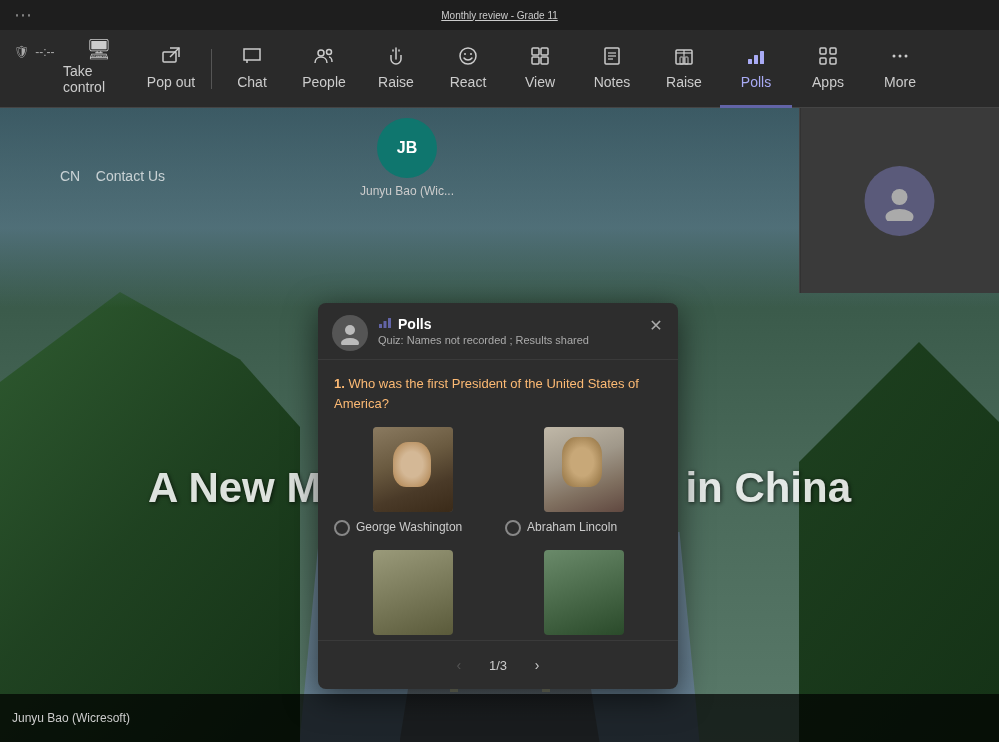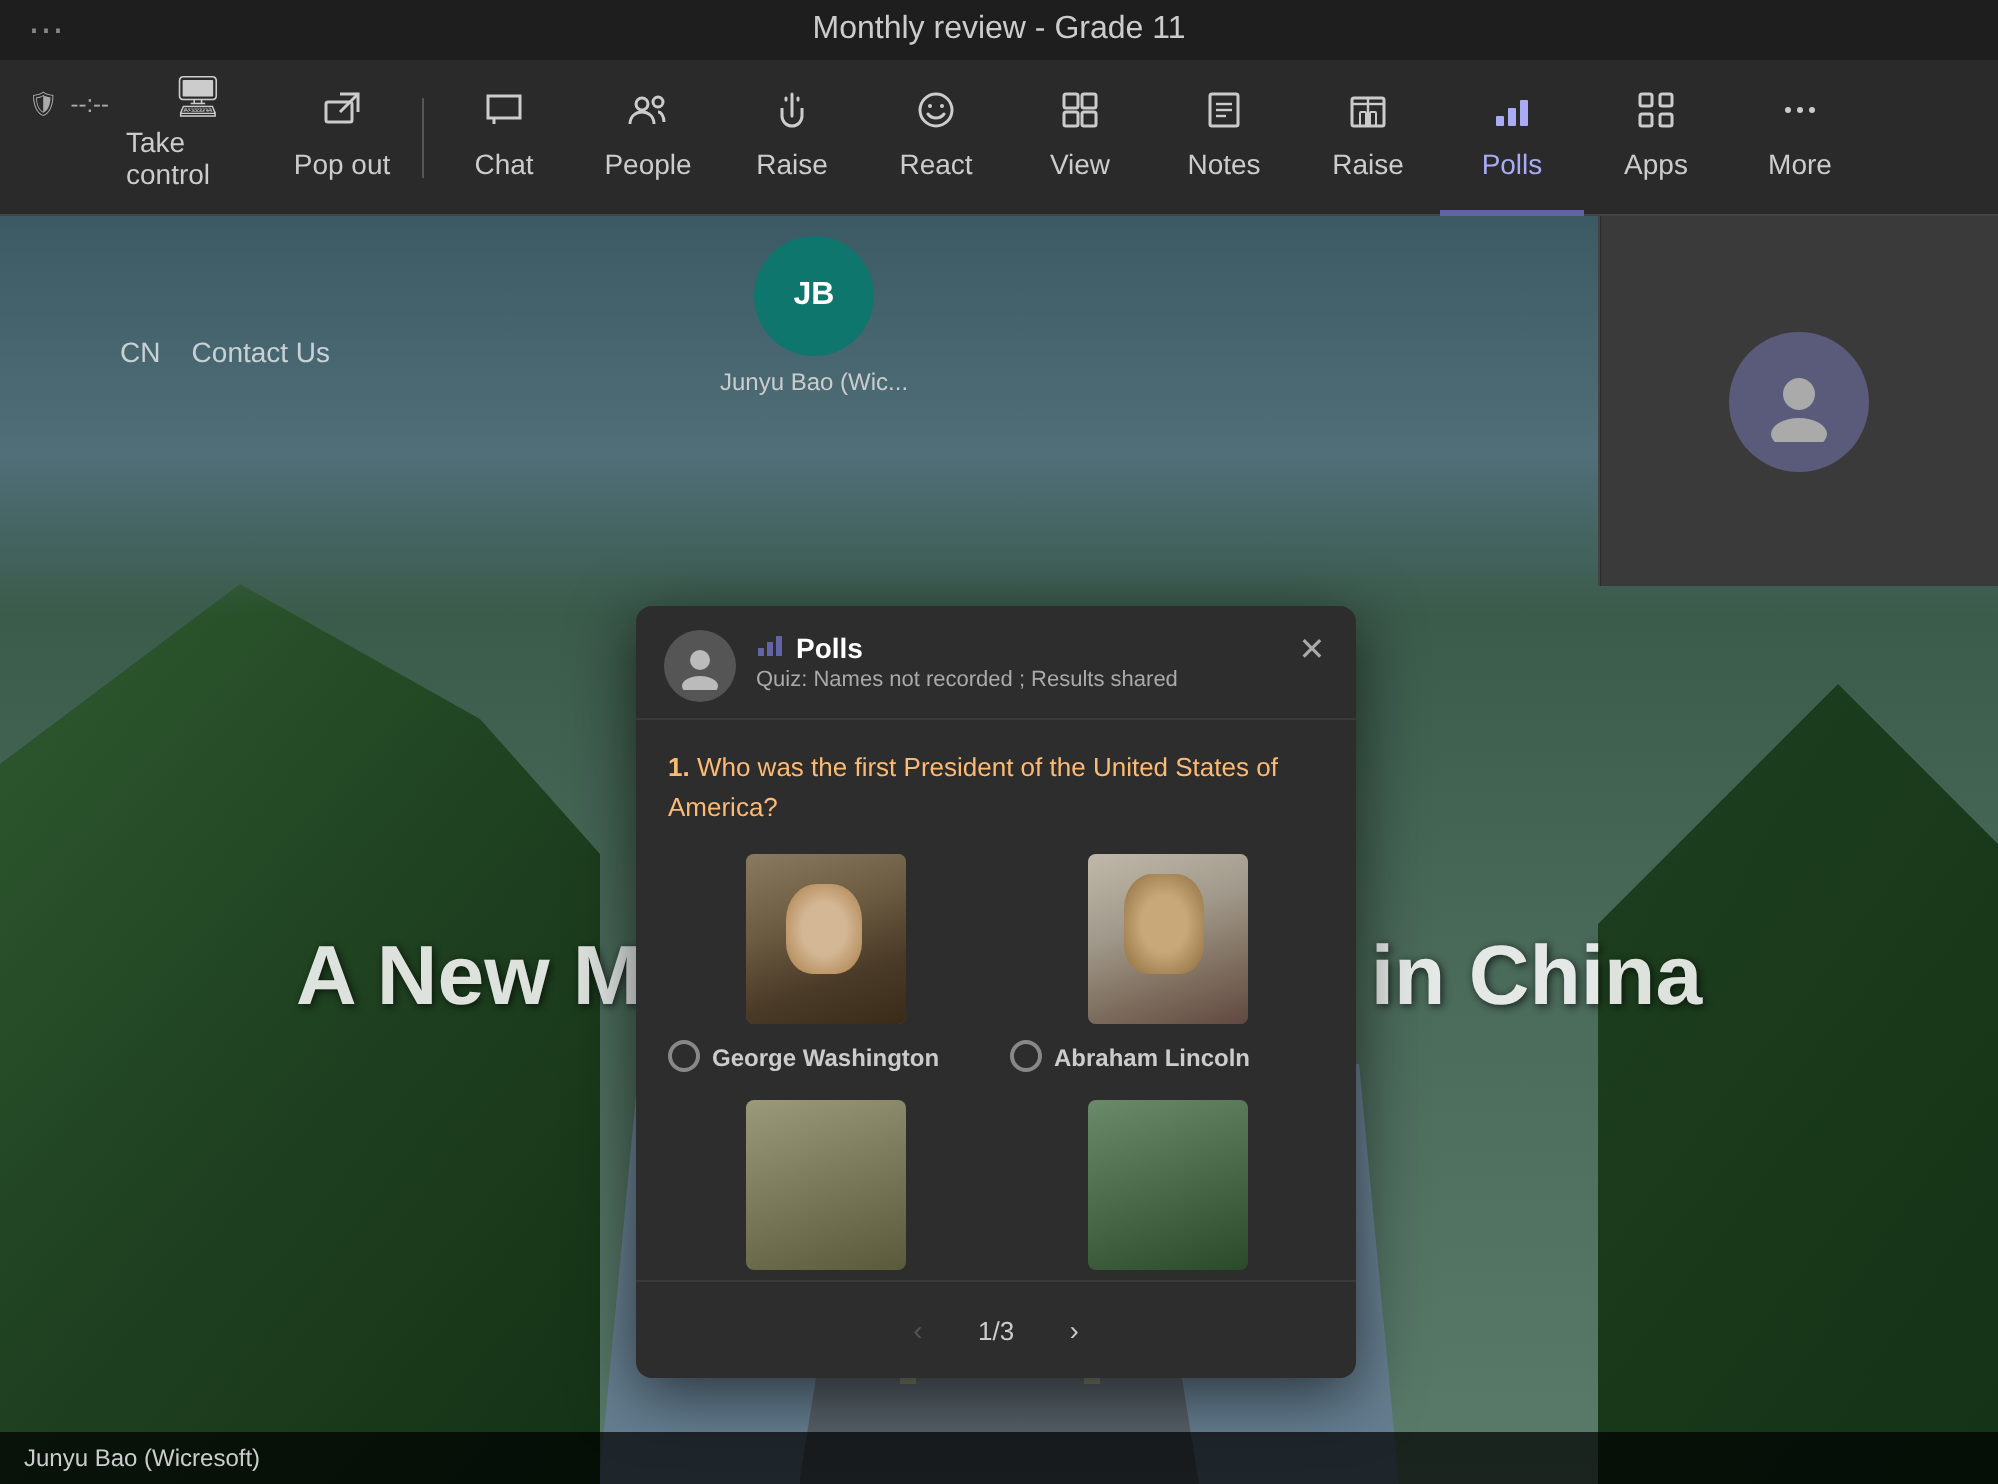--- a/index.html
+++ b/index.html
@@ -27,22 +27,23 @@
       left: 14px;
       display: flex;
       gap: 4px;
     }
     .title-bar-dots span {
       font-size: 18px;
       color: #888;
       line-height: 1;
     }
     .title-bar-title {
-      font-size: 16px;
+      font-size: 10px;
       color: #ccc;
+      text-decoration: underline;
     }
 
     
     .toolbar {
       height: 78px;
       background: #2a2a2a;
       display: flex;
       align-items: center;
       justify-content: center;
       gap: 0;
@@ -237,21 +238,21 @@
       font-size: 12px;
       color: #ccc;
     }
 
     
     .status-bar {
       position: absolute;
       bottom: 0;
       left: 0;
       right: 0;
-      height: 26px;
+      height: 48px;
       background: rgba(0,0,0,0.7);
       display: flex;
       align-items: center;
       padding: 0 12px;
       font-size: 12px;
       color: #ccc;
     }
 
     
     .poll-dialog {
@@ -392,24 +393,23 @@
     }
     
     .portrait-generic {
       width: 80px;
       height: 85px;
       background: linear-gradient(160deg, #9a9a7a 0%, #7a7a5a 50%, #5a5a3a 100%);
     }
 
     .poll-option-label-row {
       display: flex;
-      align-items: flex-end;
+      align-items: flex-start;
       gap: 6px;
       width: 100%;
-      font-weight: bold;
     }
     .poll-radio {
       width: 16px;
       height: 16px;
       border-radius: 50%;
       border: 2px solid #888;
       flex-shrink: 0;
       background: transparent;
     }
     .poll-option-text {

